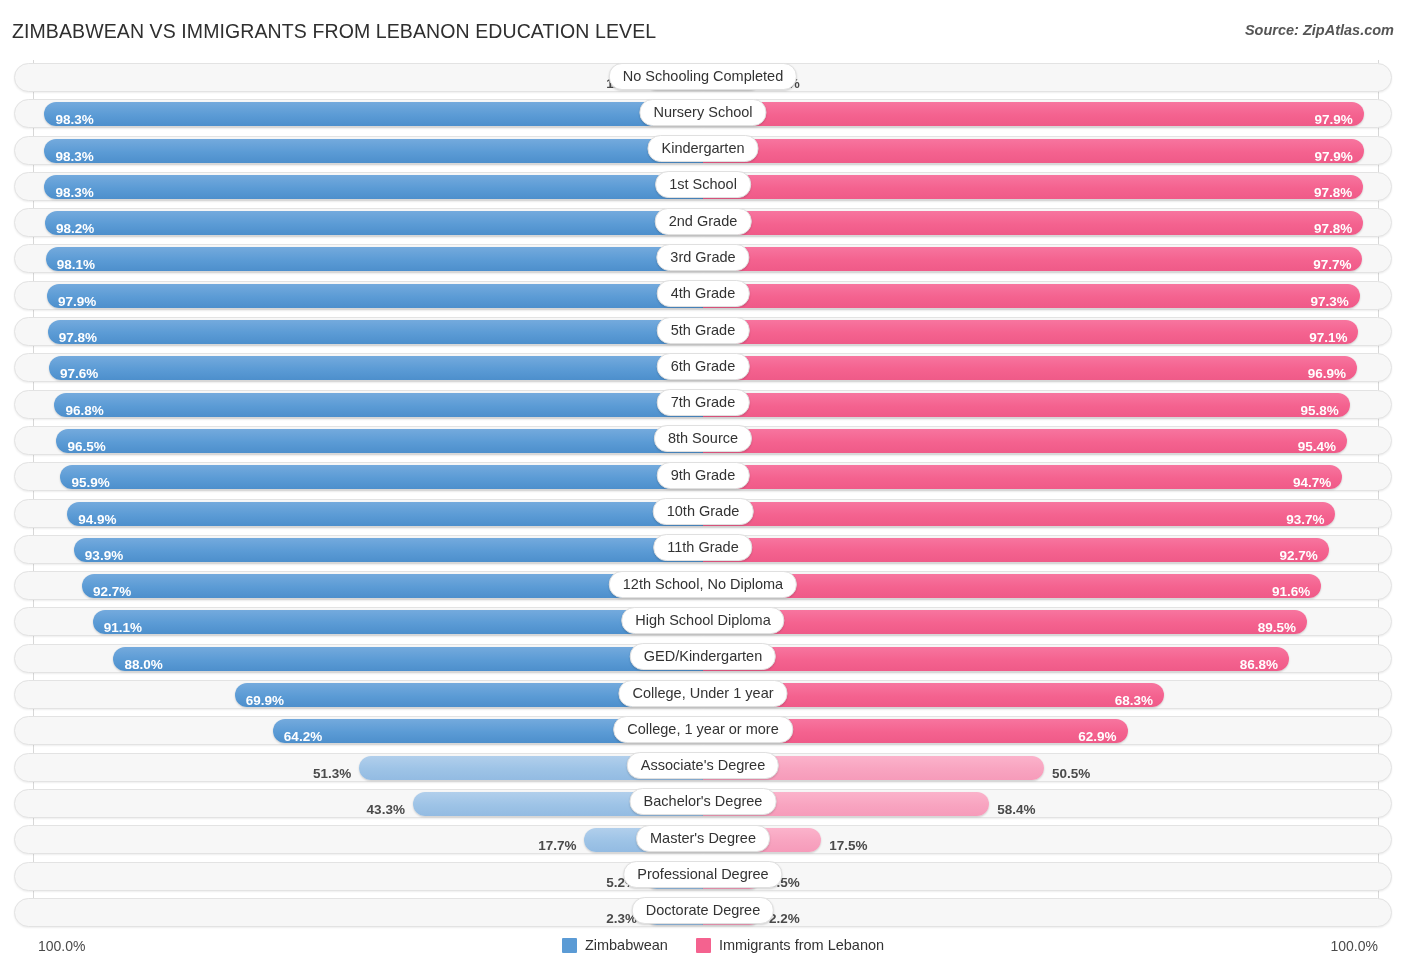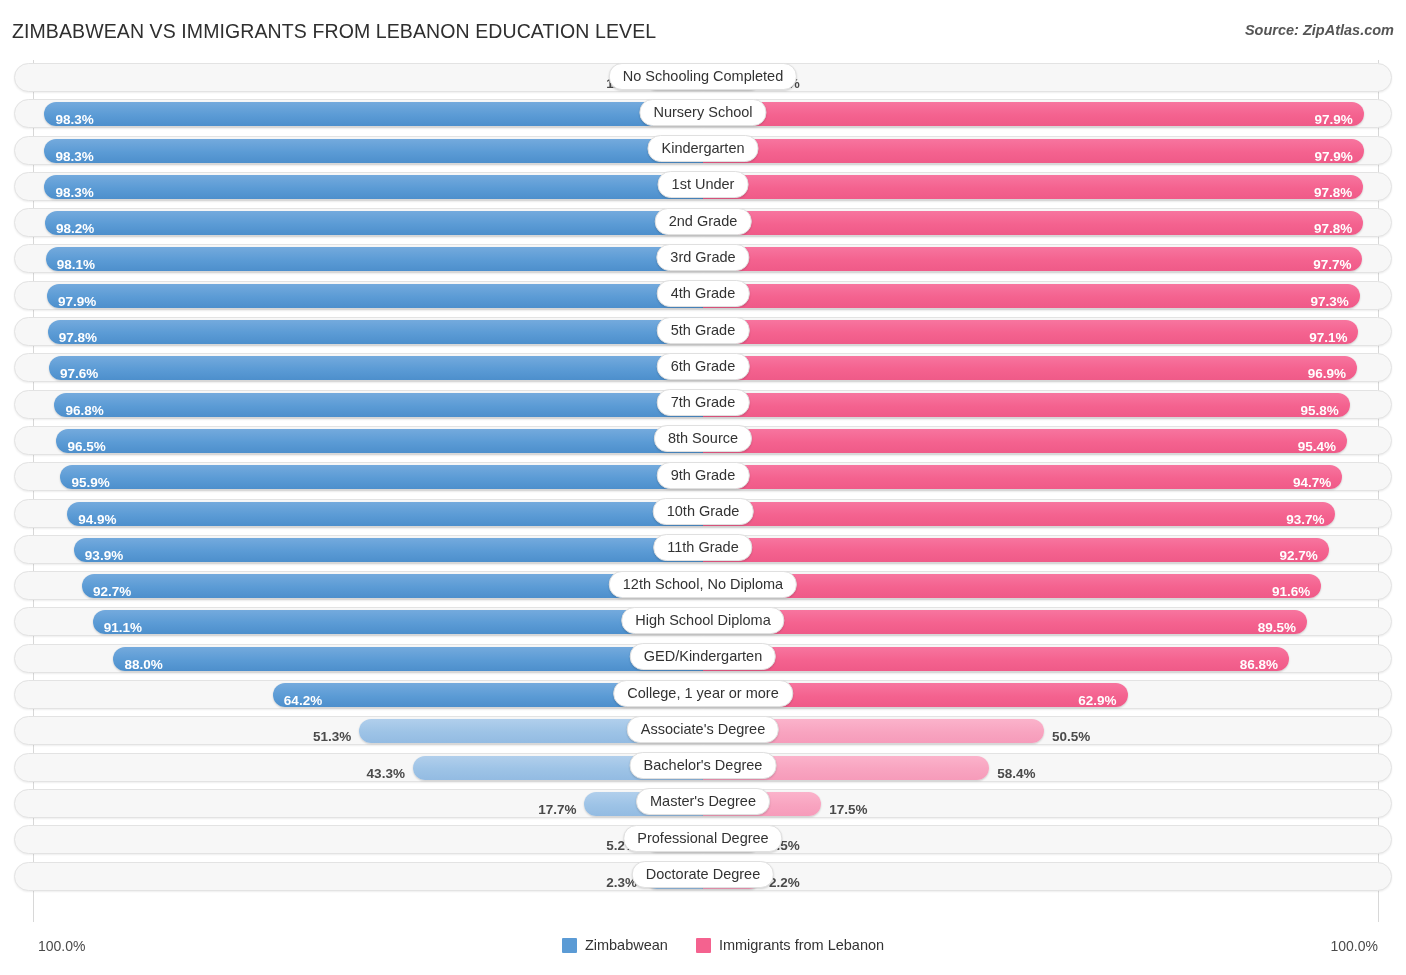--- a/index.html
+++ b/index.html
@@ -247,21 +247,21 @@
       <div class="row">
         <div class="track"></div>
         <div class="half left">
           <div class="bar" style="width: 658.61px;"></div>
           <div class="val lv inside" style="left: 22.39px;">98.3%</div>
         </div>
         <div class="half right">
           <div class="bar" style="width: 660.15px;"></div>
           <div class="val rv inside" style="right: 25.85px;">97.8%</div>
         </div>
-        <div class="pill" style="left: 703px;">1st Under</div>
+        <div class="pill" style="left: 703px;">1st School</div>
       </div>
       <div class="row">
         <div class="track"></div>
         <div class="half left">
           <div class="bar" style="width: 657.94px;"></div>
           <div class="val lv inside" style="left: 23.06px;">98.2%</div>
         </div>
         <div class="half right">
           <div class="bar" style="width: 660.15px;"></div>
           <div class="val rv inside" style="right: 25.85px;">97.8%</div>
@@ -404,20 +404,32 @@
         <div class="track"></div>
         <div class="half left">
           <div class="bar" style="width: 589.6px;"></div>
           <div class="val lv inside" style="left: 91.4px;">88.0%</div>
         </div>
         <div class="half right">
           <div class="bar" style="width: 585.9px;"></div>
           <div class="val rv inside" style="right: 100.1px;">86.8%</div>
         </div>
         <div class="pill" style="left: 703px;">GED/Kindergarten</div>
+      </div>
+      <div class="row">
+        <div class="track"></div>
+        <div class="half left">
+          <div class="bar" style="width: 468.33px;"></div>
+          <div class="val lv inside" style="left: 212.67px;">69.9%</div>
+        </div>
+        <div class="half right">
+          <div class="bar" style="width: 461.025px;"></div>
+          <div class="val rv inside" style="right: 224.975px;">68.3%</div>
+        </div>
+        <div class="pill" style="left: 703px;">College, Under 1 year</div>
       </div>
       <div class="row">
         <div class="track"></div>
         <div class="half left">
           <div class="bar" style="width: 430.14px;"></div>
           <div class="val lv inside" style="left: 250.86px;">64.2%</div>
         </div>
         <div class="half right">
           <div class="bar" style="width: 424.575px;"></div>
           <div class="val rv inside" style="right: 261.425px;">62.9%</div>

